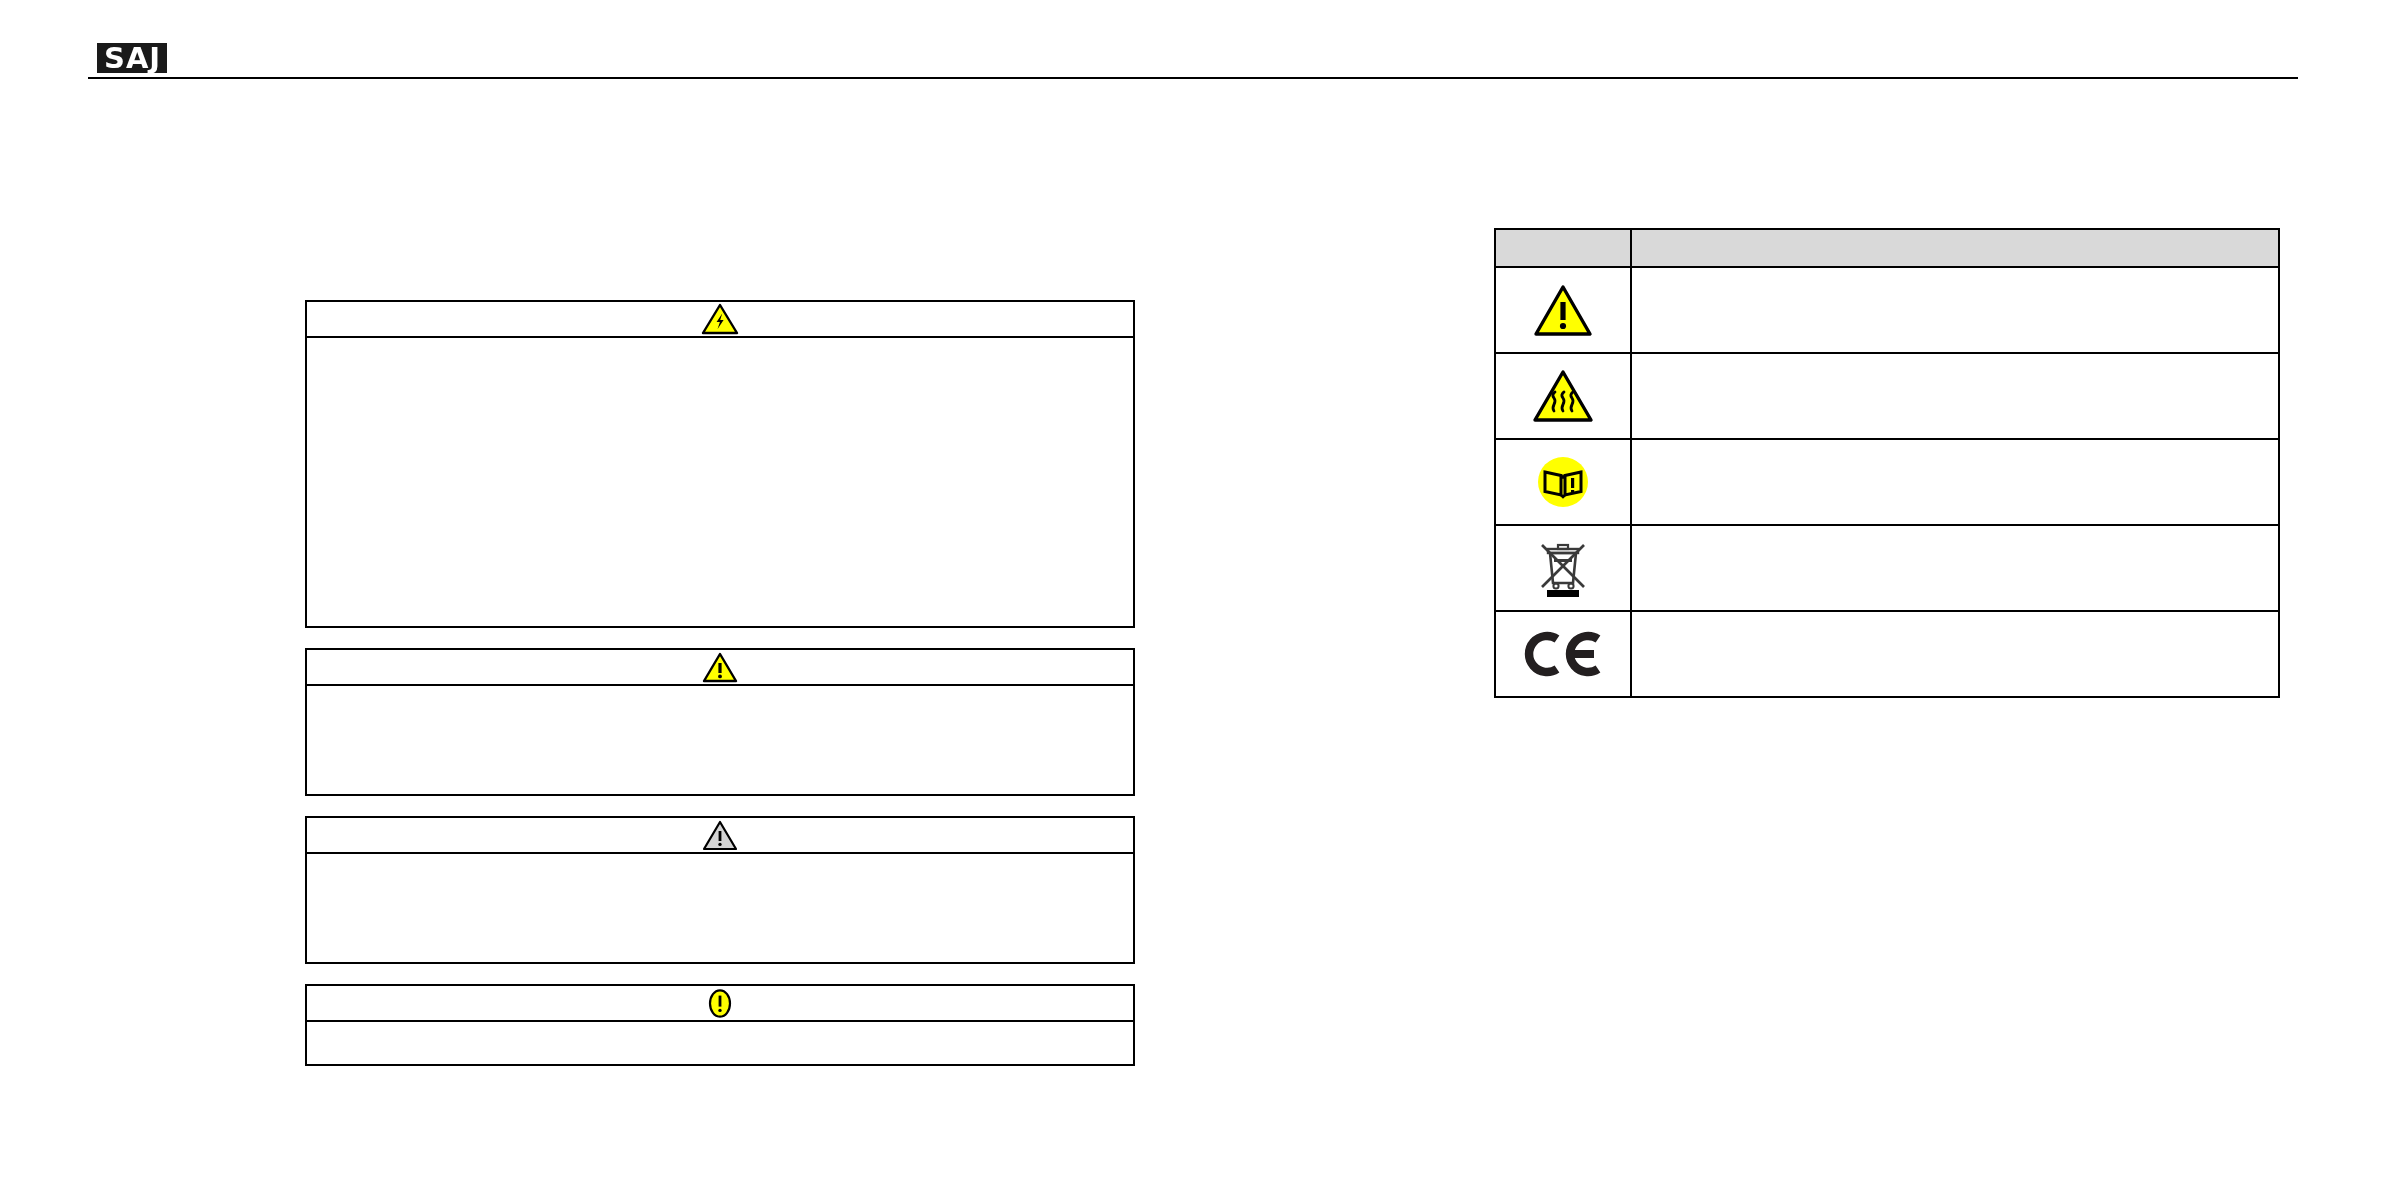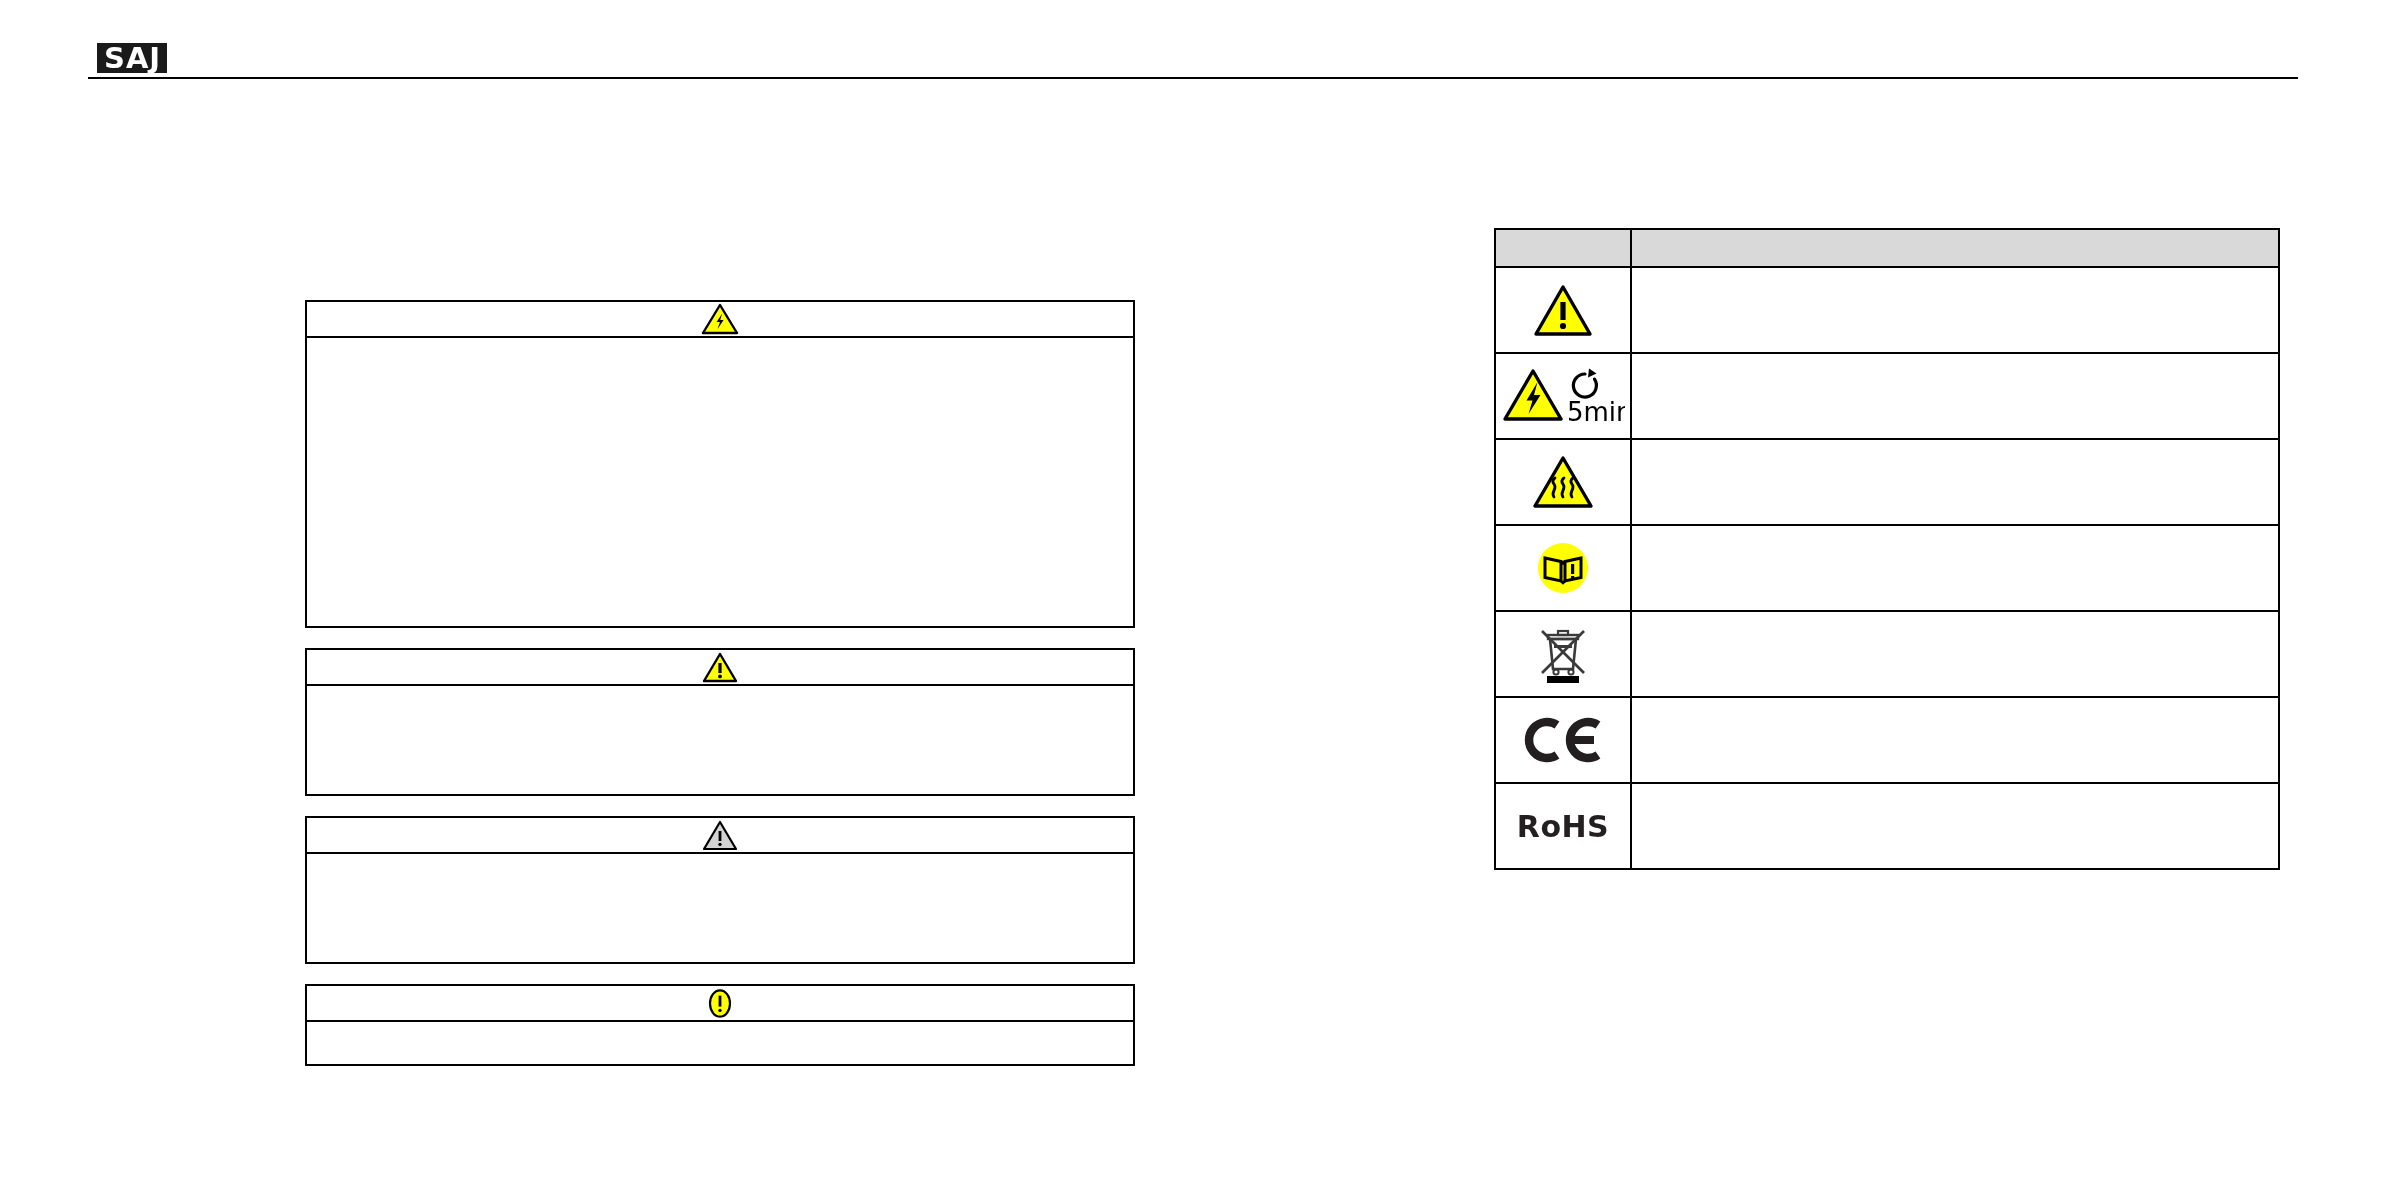--- a/index.html
+++ b/index.html
@@ -243,41 +243,20 @@
                 <circle cx="30" cy="42" r="3.1" fill="#000000"></circle>
               </svg>
             </span>
           </div>
         </td>
         <td>
           <div class="cell-desc-text"></div>
         </td>
       </tr>
 
-      <tr>
-        <td class="cell-symbol">
-          <div class="cell-symbol-inner">
-            <span>
-              <svg class="icon-svg" width="124" height="62" viewBox="0 0 124 62">
-
-                <polygon points="32,6 60,54 4,54" fill="#ffff00" stroke="#000000" stroke-width="3.4" stroke-linejoin="round"></polygon>
-                <path d="M36.5 17 L25.5 35.5 L31.5 35.5 L27.5 49 L39.5 30 L33.0 30 Z" fill="#000000"></path>
-
-                <path d="M84 9 a11.5 11.5 0 1 0 9.5 5.2" fill="none" stroke="#000000" stroke-width="3.2" stroke-linecap="round"></path>
-                <path d="M88 3.5 L95.5 8.5 L87 12.5 Z" fill="#000000"></path>
-
-                <text x="66" y="56" font-family="'DejaVu Sans', sans-serif" font-size="26" fill="#000000">5min</text>
-              </svg>
-            </span>
-          </div>
-        </td>
-        <td>
-          <div class="cell-desc-text"></div>
-        </td>
-      </tr>
 
       <tr>
         <td class="cell-symbol">
           <div class="cell-symbol-inner">
             <span>
               <svg class="icon-svg" width="62" height="54" viewBox="0 0 62 54">
                 <polygon points="31,3 59,51 3,51" fill="#ffff00" stroke="#000000" stroke-width="3.4" stroke-linejoin="round"></polygon>
                 <g fill="none" stroke="#000000" stroke-width="2.8" stroke-linecap="round">
                   <path d="M22 42 C18 37 26 34 22 29 C19 25.5 23 23 23 23"></path>
                   <path d="M31 42 C27 37 35 34 31 29 C28 25.5 32 23 32 23"></path>
@@ -351,26 +330,16 @@
                 <rect x="52" y="21" width="20" height="8" fill="#231f20"></rect>
               </svg>
             </span>
           </div>
         </td>
         <td>
           <div class="cell-desc-text"></div>
         </td>
       </tr>
 
-      <tr>
-        <td class="cell-symbol">
-          <div class="cell-symbol-inner">
-            <span class="txt-mark">RoHS</span>
-          </div>
-        </td>
-        <td>
-          <div class="cell-desc-text"></div>
-        </td>
-      </tr>
 
     </tbody>
   </table>
 </div>
 
 </body></html>

